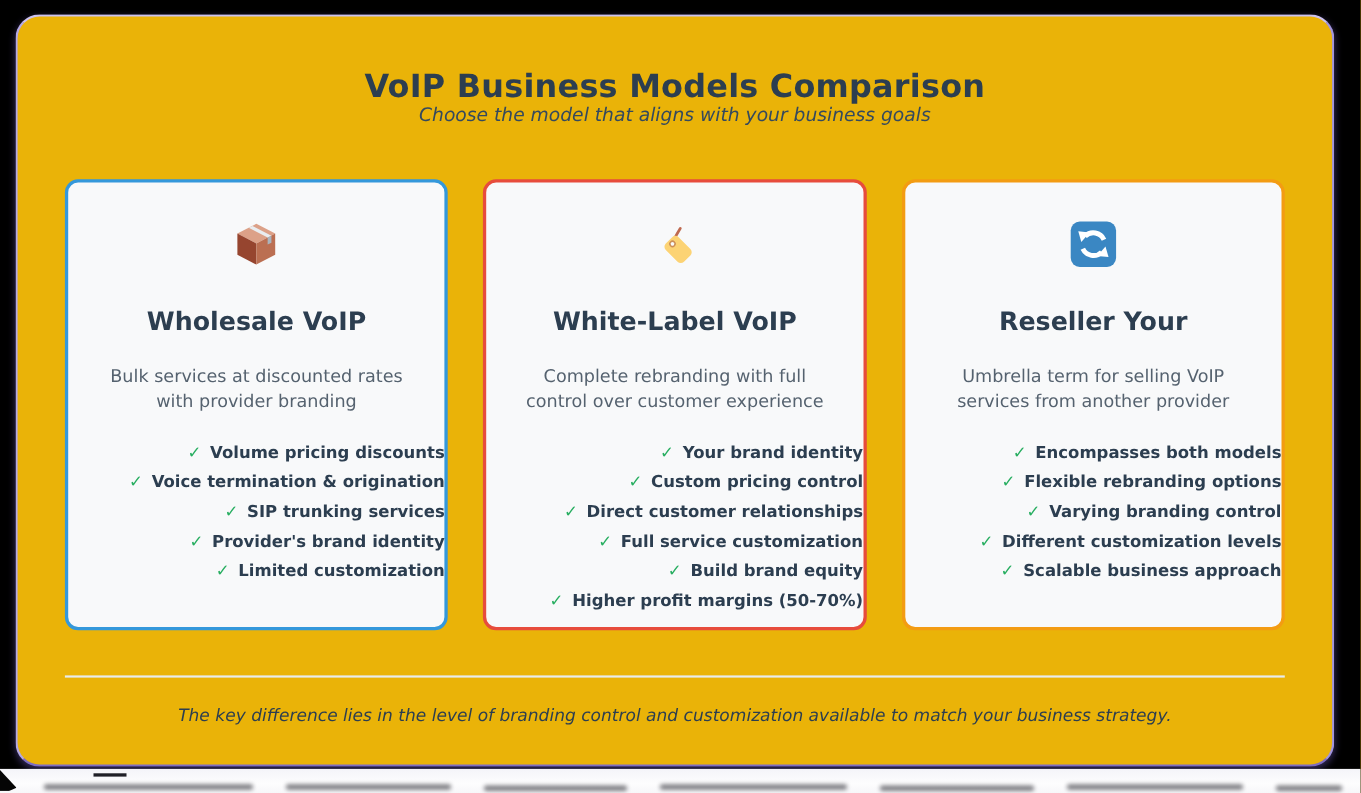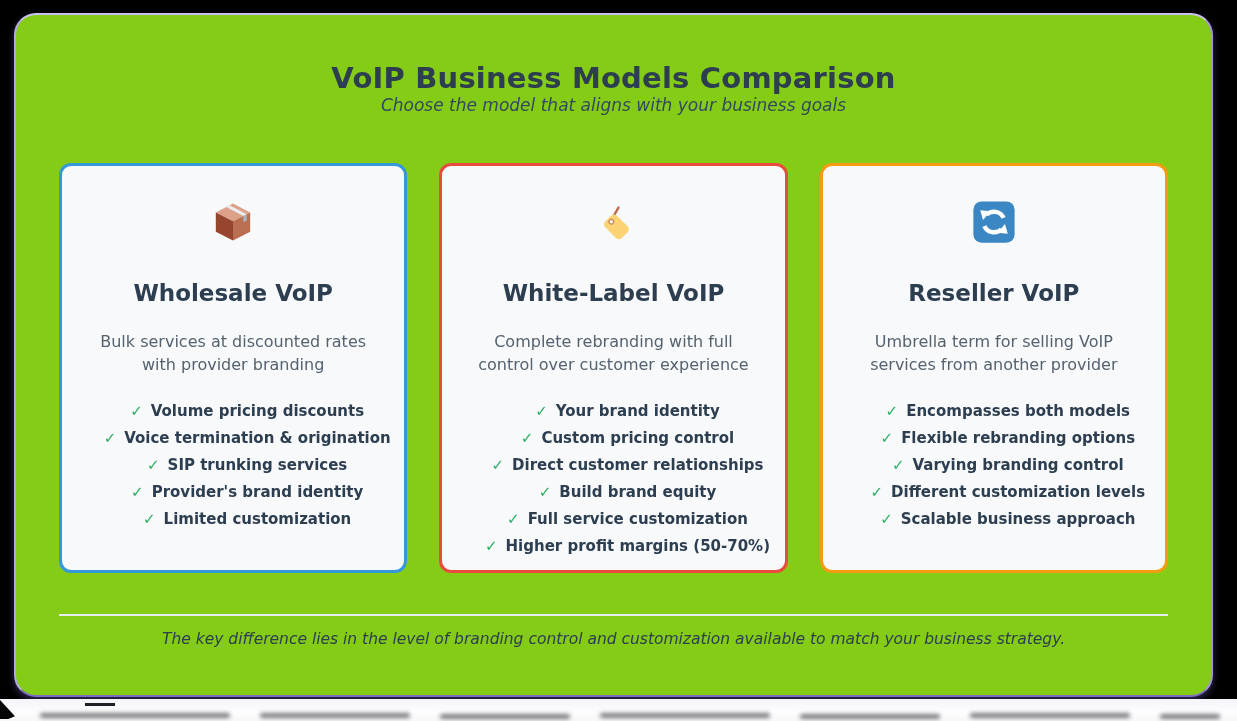--- a/index.html
+++ b/index.html
@@ -8,21 +8,21 @@
     background:#000;
     font-family:"DejaVu Sans","Liberation Sans",sans-serif;
     position:relative;
     overflow:hidden;
   }
 
   
   .window {
     position:absolute; left:14px; top:13px;
     width:1199px; height:684px;
-    background:#84cc16;
+    background:#eab308;
     border:2px solid;
     border-color:#cbc2ef #a294dd #7e6dc2 #b4a8e6;
     border-radius:22px;
     box-shadow:0 3px 7px rgba(110,90,190,.45);
     overflow:hidden;
   }
 
   
   .header { text-align:center; padding-top:46px; }
   .page-title {
@@ -49,36 +49,36 @@
   .card-icon { display:inline-block; width:44px; height:44px; }
   .card-icon svg { width:44px; height:44px; display:block; }
   .card-title {
     margin-top:32px; font-size:23px; font-weight:700; color:#2c3e50;
   }
   .card-desc {
     margin-top:24px; padding:0 26px;
     font-size:16px; line-height:1.45; color:#55626f;
   }
   .feature-list {
-    list-style:none; text-align:center;
+    list-style:none; text-align:right;
     margin-top:22px; padding:0 0 0 28px;
   }
   .feature-list li {
     font-size:15px; font-weight:700; color:#2c3e50;
     line-height:27px; white-space:nowrap;
   }
   .check { color:#27ae60; font-weight:700; margin-right:8px; }
 
   
   .divider {
     border:none; border-top:2px solid #e8eced;
     margin:29px 43px 0 43px;
   }
   .footer-note {
-    margin-top:14px; text-align:center;
+    margin-top:25px; text-align:center;
     font-size:15.5px; font-style:italic; color:#2c3e50;
   }
 
   
   .bottom-strip {
     position:absolute; left:0; right:0; top:699px; height:22px;
     background:linear-gradient(#f4f4f9 0%, #fdfdfe 60%, #f7f7f9 100%);
   }
   .smudge {
     position:absolute; background:#14141c; border-radius:2px;
@@ -133,37 +133,37 @@
             <circle cx="-10.5" cy="0" r="3.4" fill="#f8f9fa" stroke="#cd9058" stroke-width="2"></circle>
           </g>
         </svg>
       </span>
       <div class="card-title">White-Label VoIP</div>
       <div class="card-desc">Complete rebranding with full control over customer experience</div>
       <ul class="feature-list">
           <li><span class="check" style="color: rgb(39, 174, 96);">✓</span><span>Your brand identity</span></li>
           <li><span class="check" style="color: rgb(39, 174, 96);">✓</span><span>Custom pricing control</span></li>
           <li><span class="check" style="color: rgb(39, 174, 96);">✓</span><span>Direct customer relationships</span></li>
+          <li><span class="check" style="color: rgb(39, 174, 96);">✓</span><span>Full service customization</span></li>
           <li><span class="check" style="color: rgb(39, 174, 96);">✓</span><span>Build brand equity</span></li>
-          <li><span class="check" style="color: rgb(39, 174, 96);">✓</span><span>Full service customization</span></li>
           <li><span class="check" style="color: rgb(39, 174, 96);">✓</span><span>Higher profit margins (50-70%)</span></li>
         </ul>
     </div>
 
     <div class="model-card" style="border-color: rgb(243, 156, 18);">
       <span class="card-icon">
         <svg viewBox="0 0 64 64">
           <rect x="2" y="2" width="60" height="60" rx="12" fill="#3a87c3"></rect>
           <path d="M46 26 A15.5 15.5 0 0 0 21 21.5" stroke="#fff" stroke-width="6.5" fill="none" stroke-linecap="butt"></path>
           <polygon points="12,15 27,16.5 16,29" fill="#fff"></polygon>
           <path d="M18 38 A15.5 15.5 0 0 0 43 42.5" stroke="#fff" stroke-width="6.5" fill="none" stroke-linecap="butt"></path>
           <polygon points="52,49 37,47.5 48,35" fill="#fff"></polygon>
         </svg>
       </span>
-      <div class="card-title">Reseller VoIP</div>
+      <div class="card-title">Reseller Your</div>
       <div class="card-desc">Umbrella term for selling VoIP services from another provider</div>
       <ul class="feature-list">
           <li><span class="check" style="color: rgb(39, 174, 96);">✓</span><span>Encompasses both models</span></li>
           <li><span class="check" style="color: rgb(39, 174, 96);">✓</span><span>Flexible rebranding options</span></li>
           <li><span class="check" style="color: rgb(39, 174, 96);">✓</span><span>Varying branding control</span></li>
           <li><span class="check" style="color: rgb(39, 174, 96);">✓</span><span>Different customization levels</span></li>
           <li><span class="check" style="color: rgb(39, 174, 96);">✓</span><span>Scalable business approach</span></li>
         </ul>
     </div>
 

